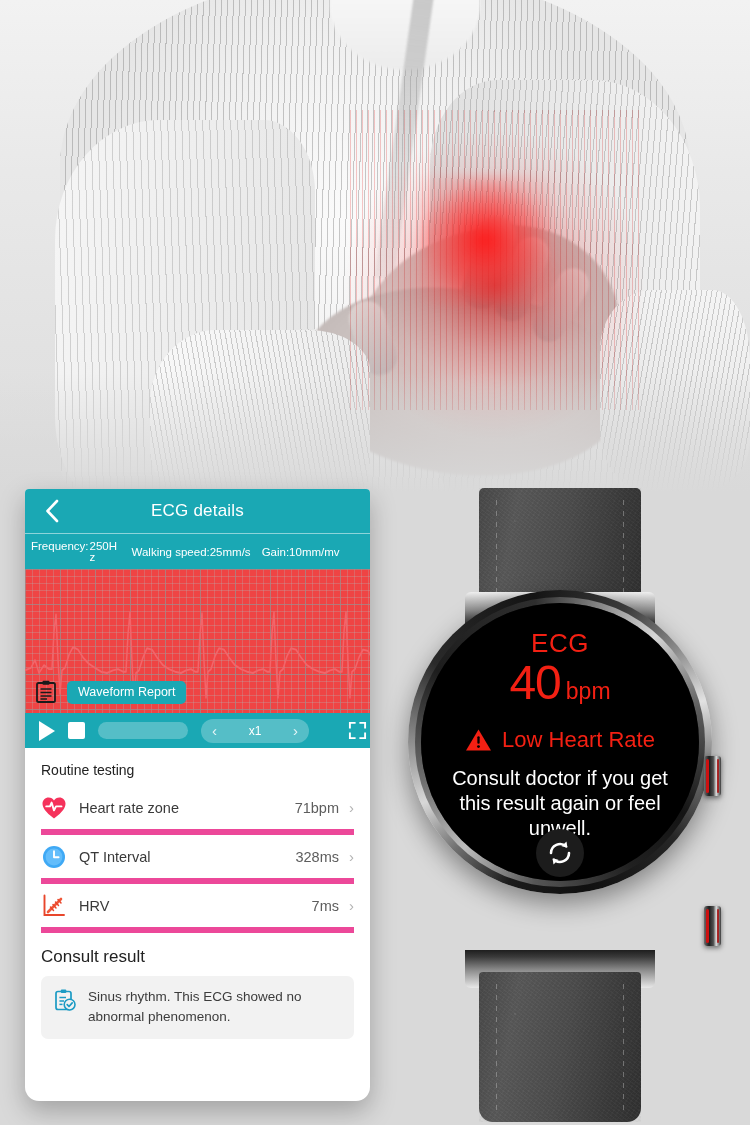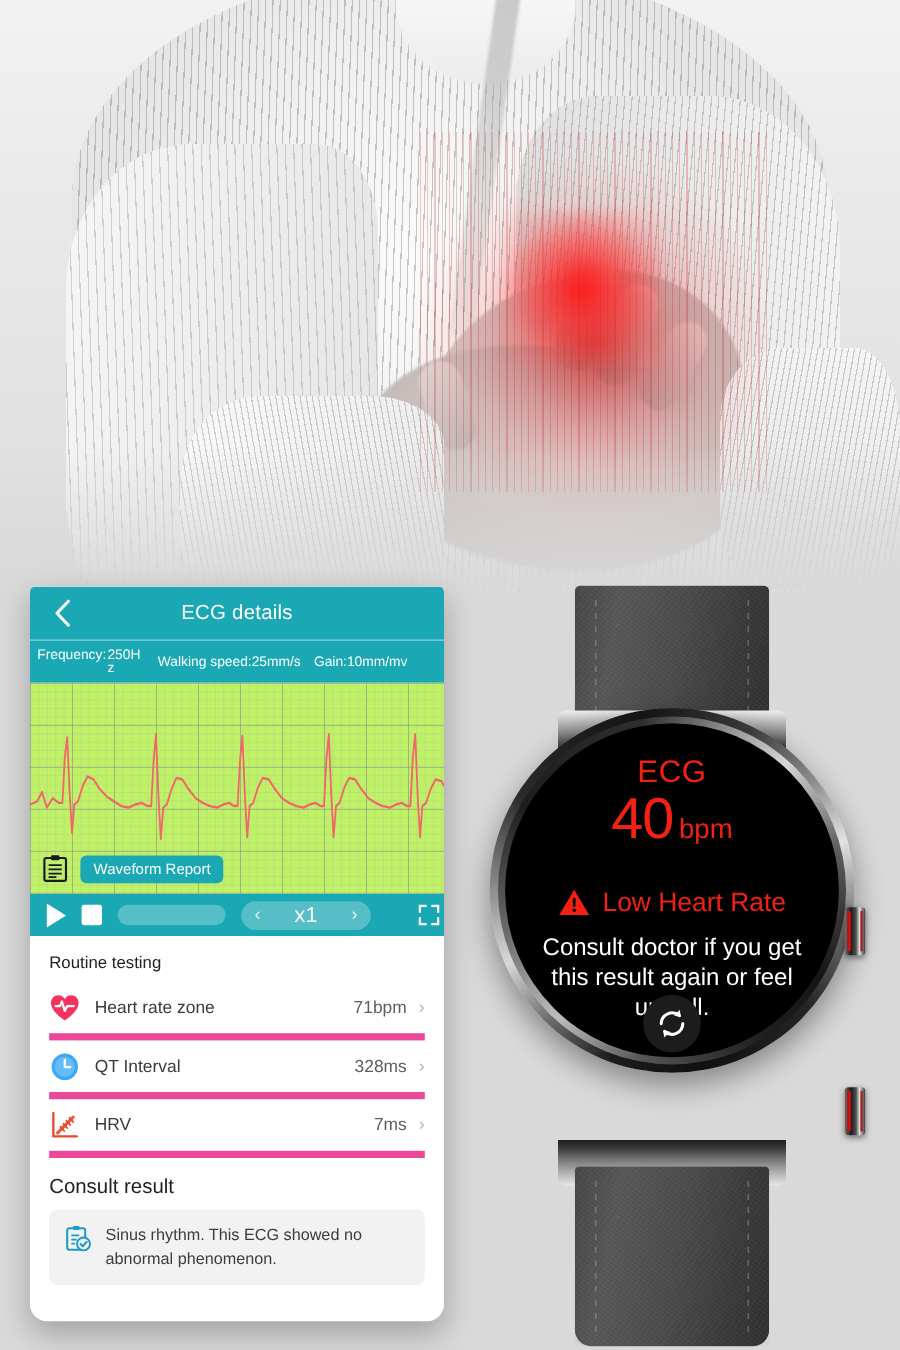--- a/index.html
+++ b/index.html
@@ -128,21 +128,21 @@
   }
   .meta-freq { display: flex; align-items: baseline; }
   .meta-freq .unit {
     display: inline-block; width: 30px; line-height: 1.0; font-size: 11.5px;
     white-space: normal; word-break: break-all; margin-left: 1px;
   }
   .meta-sp { margin-left: 12px; }
   .meta-gain { margin-left: 11px; }
 
   
-  .ecg-wrap { position: relative; height: 176px; background: #bef264; overflow: hidden; }
+  .ecg-wrap { position: relative; height: 144px; background: #ef4444; overflow: hidden; }
   .ecg-grid {
     position: absolute; inset: 0;
     background-image:
       linear-gradient(to right, rgba(140,140,140,.55) 1px, transparent 1px),
       linear-gradient(to bottom, rgba(140,140,140,.55) 1px, transparent 1px),
       linear-gradient(to right, rgba(180,180,180,.30) 1px, transparent 1px),
       linear-gradient(to bottom, rgba(180,180,180,.30) 1px, transparent 1px);
     background-size: 35px 35px, 35px 35px, 7px 7px, 7px 7px;
   }
   .ecg-svg { position: absolute; left: 0; top: 0; }
@@ -162,21 +162,21 @@
   }
   .ctl-play { width: 0; height: 0; border-left: 16px solid #fff;
     border-top: 10px solid transparent; border-bottom: 10px solid transparent; cursor: pointer; }
   .ctl-stop { width: 17px; height: 17px; background: #fff; border-radius: 2px; cursor: pointer; }
   .ctl-progress { width: 90px; height: 17px; border-radius: 9px; background: rgba(255,255,255,.26); cursor: pointer; }
   .ctl-speed {
     display: flex; align-items: center; gap: 2px; background: rgba(255,255,255,.26);
     border-radius: 13px; height: 24px; padding: 0 8px; min-width: 108px; justify-content: space-between;
   }
   .ctl-speed .chev { color: rgba(255,255,255,.85); font-size: 15px; cursor: pointer; padding: 0 3px; }
-  .ctl-speed .val { color: #fff; font-size: 18px; }
+  .ctl-speed .val { color: #fff; font-size: 12px; }
   .ctl-full { position: absolute; right: 3px; top: 8px; width: 19px; height: 19px; cursor: pointer; }
 
   
   .section { padding: 0 16px; }
   .sec-title { font-size: 14px; color: #222; padding: 14px 0 8px; }
   .row {
     display: flex; align-items: center; height: 49px;
     border-bottom: 6px solid #ec4899; cursor: pointer;
   }
   .row:last-of-type { border-bottom: 1px solid #ececec; }
@@ -244,21 +244,21 @@
     overflow: hidden; box-shadow: inset 0 0 22px rgba(0,0,0,.95);
   }
   .screen-inner {
     position: absolute; inset: 0; display: flex; flex-direction: column;
     align-items: center; padding-top: 25px; text-align: center;
   }
   .w-ecg { color: #f32013; font-size: 26px; letter-spacing: .5px; }
   .w-bpm-row { display: flex; align-items: baseline; }
   .w-bpm-num { color: #f32013; font-size: 48px; line-height: 1; letter-spacing: -1px; }
   .w-bpm-unit { color: #f32013; font-size: 23px; margin-left: 5px; }
-  .w-alert-row { display: flex; align-items: center; gap: 10px; margin-top: 32px; }
+  .w-alert-row { display: flex; align-items: center; gap: 10px; margin-top: 20px; }
   .w-alert-ico { width: 27px; height: 24px; }
   .w-alert-txt { color: #f32013; font-size: 22px; }
   .w-msg { color: #fff; font-size: 20px; line-height: 1.24; margin-top: 13px; width: 250px; }
   .w-refresh {
     position: absolute; left: 50%; transform: translateX(-50%); bottom: 4px;
     width: 48px; height: 48px; border-radius: 50%; background: #1c1c1c;
     display: flex; align-items: center; justify-content: center; cursor: pointer;
   }
   .crown {
     position: absolute; right: -9px; width: 17px; cursor: pointer;

